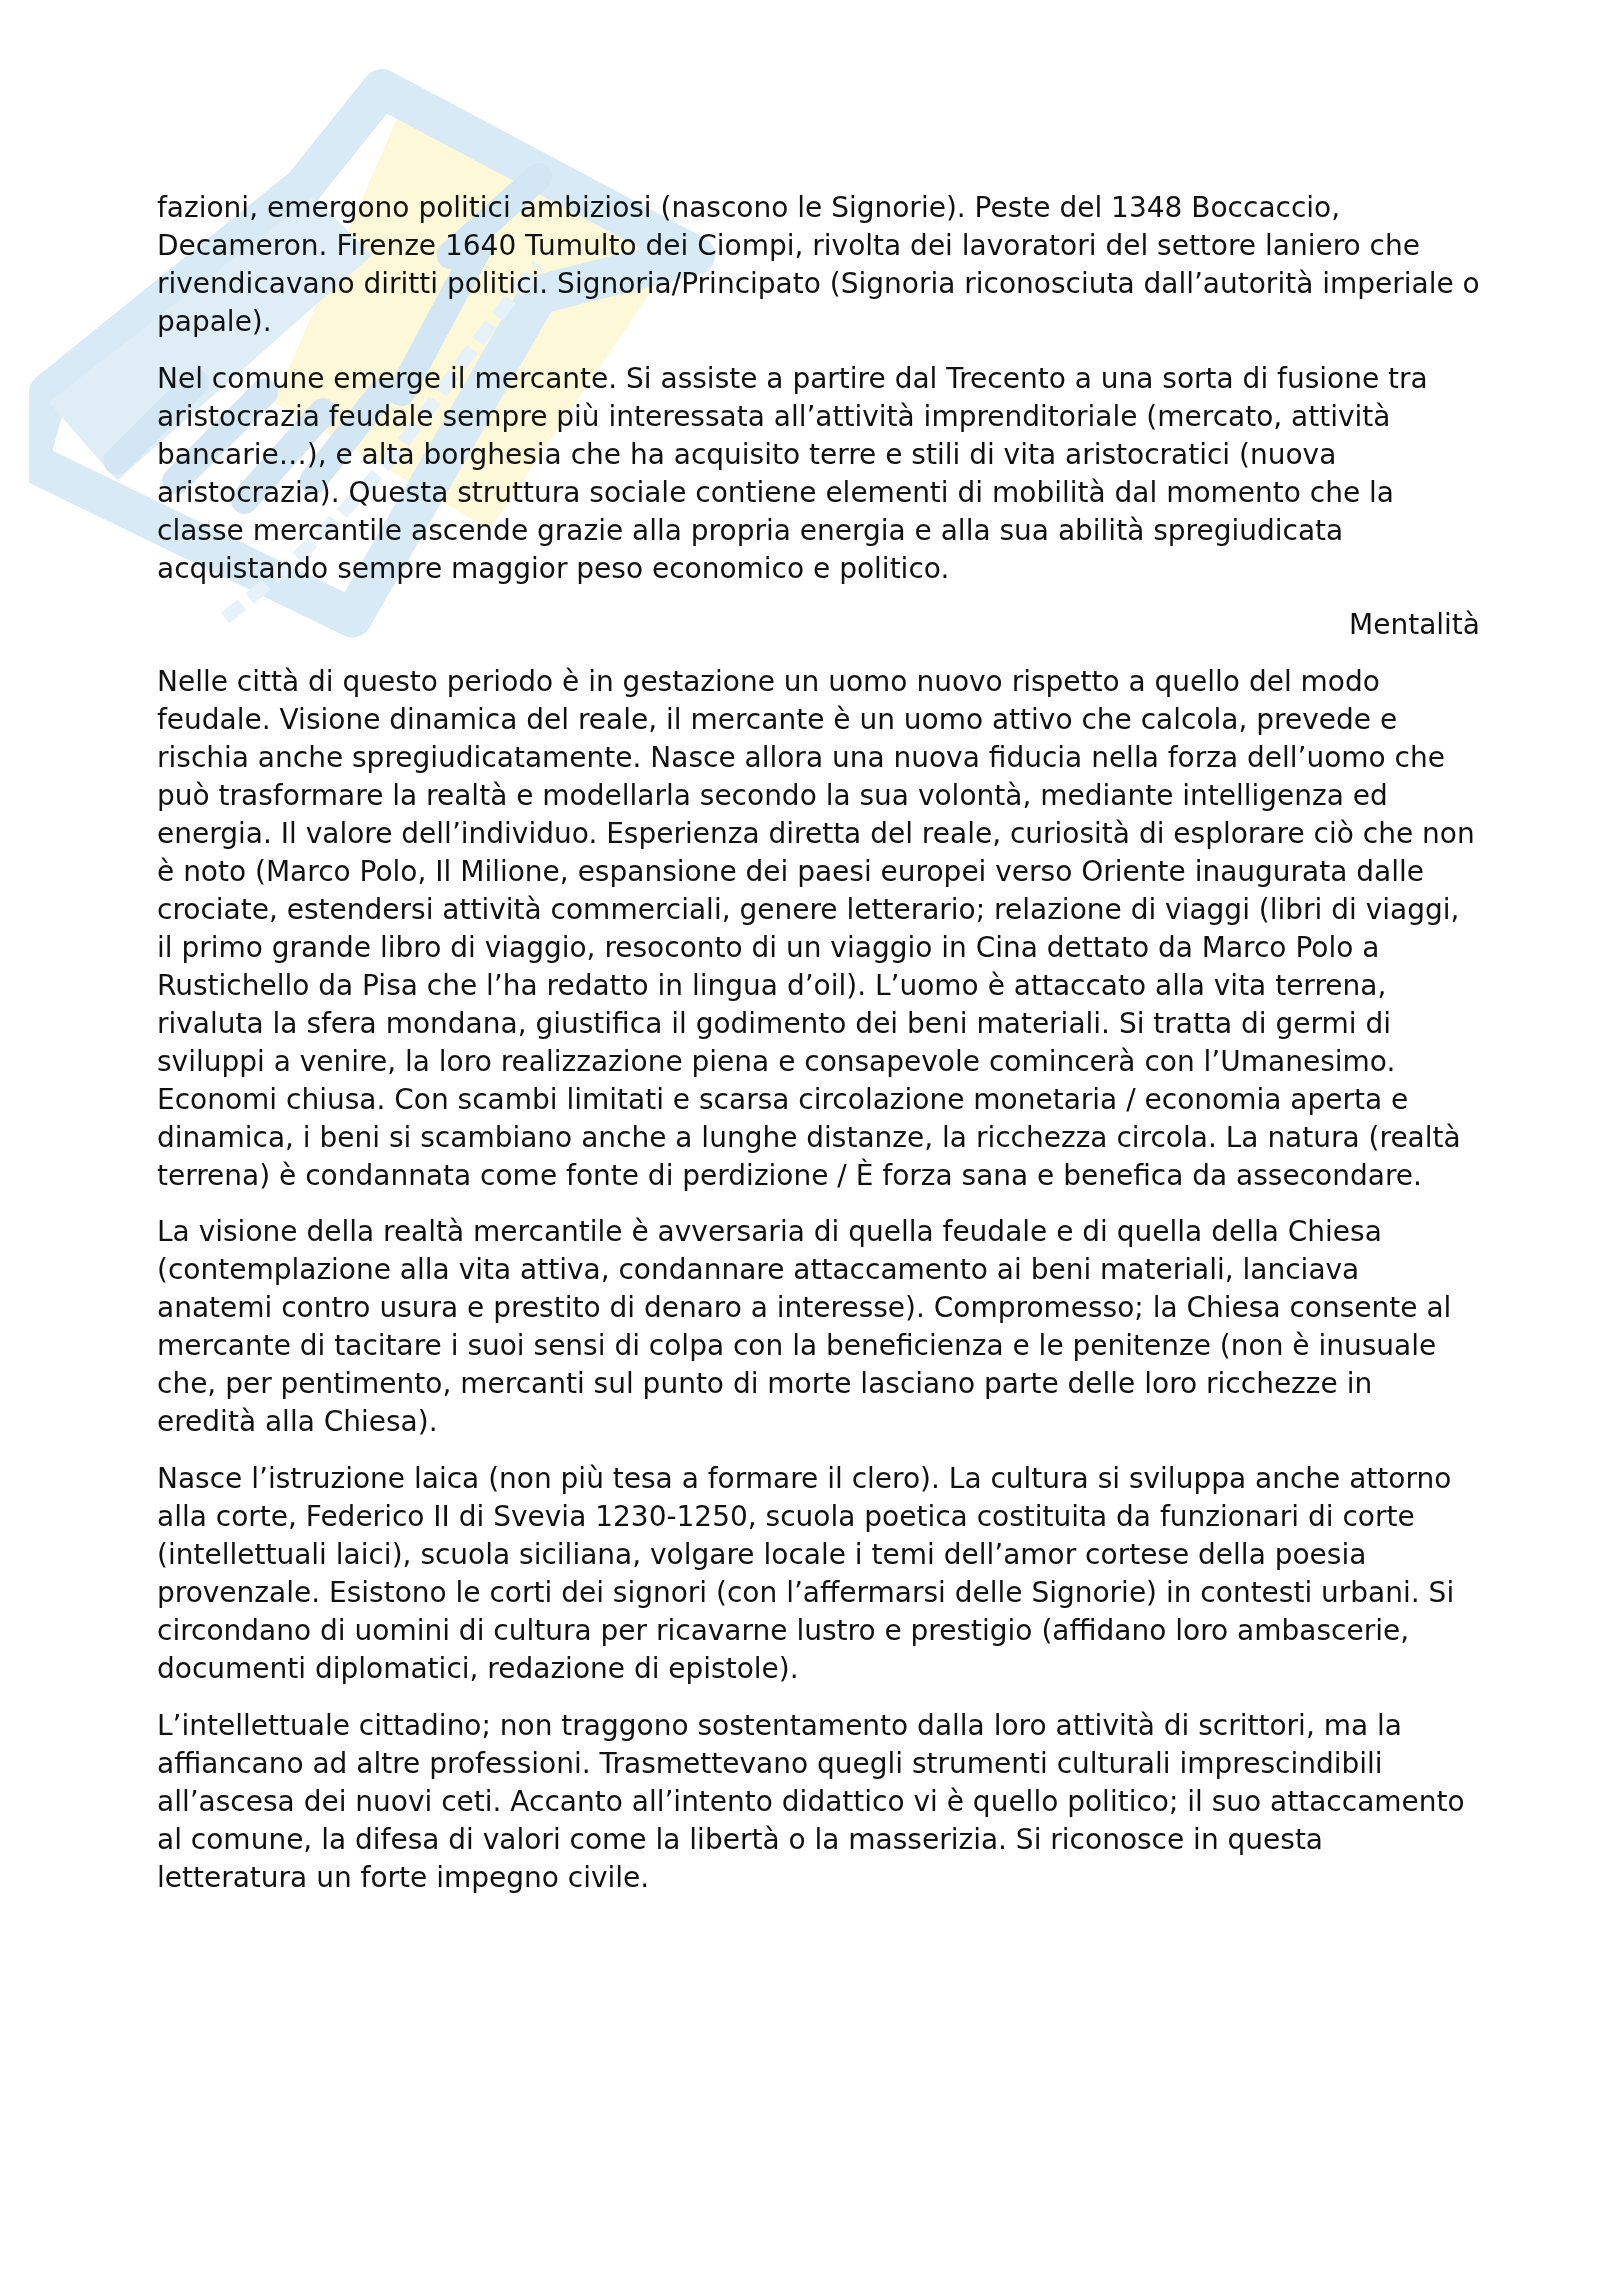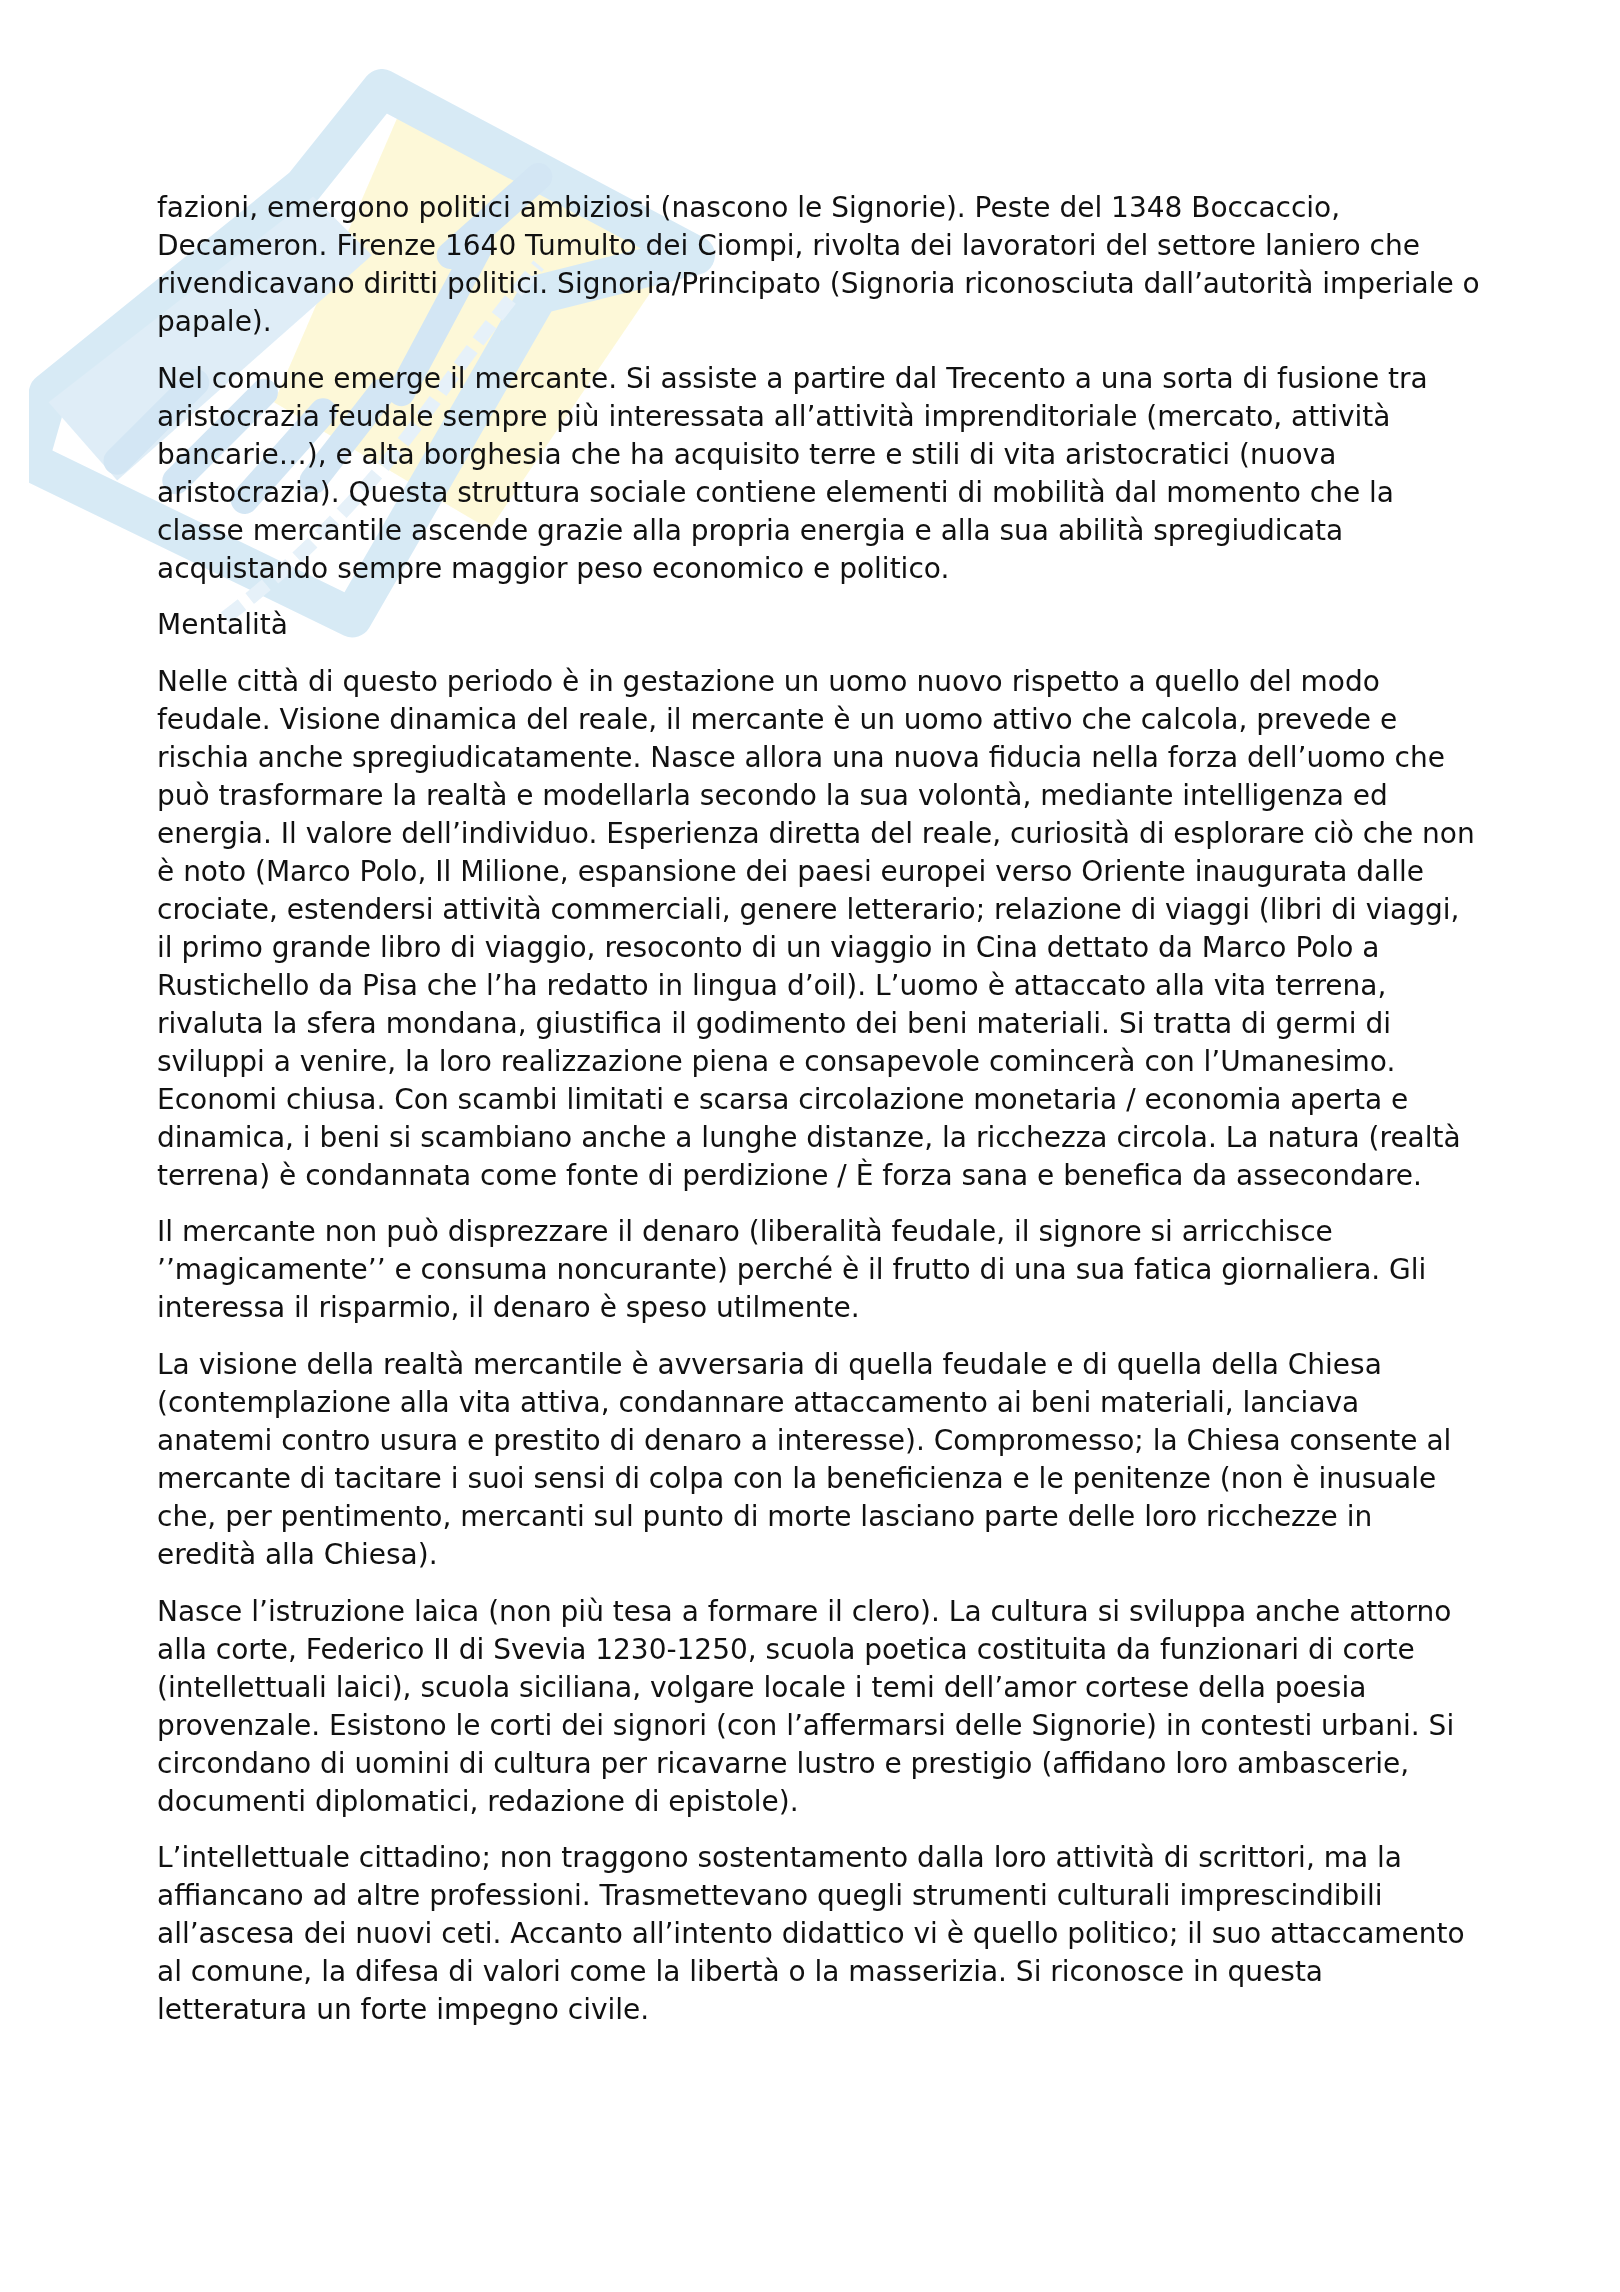--- a/index.html
+++ b/index.html
@@ -33,20 +33,21 @@
     }
     .page p {
       margin: 0 0 18.6px 0;
       font-size: 28px;
       line-height: 38px;
       letter-spacing: 0;
       white-space: normal;
     }
     .page p.heading {
       margin-bottom: 18.6px;
+      text-align: right;
     }
   </style>
 </head>
 <body>
 
 <div class="watermark">
   <svg width="686" height="588" viewBox="0 0 700 600">
     <g opacity="0.9">
       <polygon points="380,40 660,190 470,470 250,340" fill="#fdf8d4"></polygon>
       <polygon points="360,20 680,190 520,230 330,560 0,400 20,330 280,120" fill="none" stroke="#d3e8f5" stroke-width="40" stroke-linejoin="round"></polygon>
@@ -55,18 +56,17 @@
       <path d="M200,560 Q320,470 420,330 Q470,260 520,200" stroke="#e4f0f9" stroke-width="14" fill="none" stroke-dasharray="22 10"></path>
     </g>
   </svg>
 </div>
 
 <div class="page">
   <p>fazioni, emergono politici ambiziosi (nascono le Signorie). Peste del 1348 Boccaccio, Decameron. Firenze 1640 Tumulto dei Ciompi, rivolta dei lavoratori del settore laniero che rivendicavano diritti politici. Signoria/Principato (Signoria riconosciuta dall’autorità imperiale o papale).</p>
   <p>Nel comune emerge il mercante. Si assiste a partire dal Trecento a una sorta di fusione tra aristocrazia feudale sempre più interessata all’attività imprenditoriale (mercato, attività bancarie…), e alta borghesia che ha acquisito terre e stili di vita aristocratici (nuova aristocrazia). Questa struttura sociale contiene elementi di mobilità dal momento che la classe mercantile ascende grazie alla propria energia e alla sua abilità spregiudicata acquistando sempre maggior peso economico e politico.</p>
   <p class="heading">Mentalità</p>
   <p>Nelle città di questo periodo è in gestazione un uomo nuovo rispetto a quello del modo feudale. Visione dinamica del reale, il mercante è un uomo attivo che calcola, prevede e rischia anche spregiudicatamente. Nasce allora una nuova fiducia nella forza dell’uomo che può trasformare la realtà e modellarla secondo la sua volontà, mediante intelligenza ed energia. Il valore dell’individuo. Esperienza diretta del reale, curiosità di esplorare ciò che non è noto (Marco Polo, Il Milione, espansione dei paesi europei verso Oriente inaugurata dalle crociate, estendersi attività commerciali, genere letterario; relazione di viaggi (libri di viaggi, il primo grande libro di viaggio, resoconto di un viaggio in Cina dettato da Marco Polo a Rustichello da Pisa che l’ha redatto in lingua d’oil). L’uomo è attaccato alla vita terrena, rivaluta la sfera mondana, giustifica il godimento dei beni materiali. Si tratta di germi di sviluppi a venire, la loro realizzazione piena e consapevole comincerà con l’Umanesimo. Economi chiusa. Con scambi limitati e scarsa circolazione monetaria / economia aperta e dinamica, i beni si scambiano anche a lunghe distanze, la ricchezza circola. La natura (realtà terrena) è condannata come fonte di perdizione / È forza sana e benefica da assecondare.</p>
-  <p>Il mercante non può disprezzare il denaro (liberalità feudale, il signore si arricchisce ’’magicamente’’ e consuma noncurante) perché è il frutto di una sua fatica giornaliera. Gli interessa il risparmio, il denaro è speso utilmente.</p>
   <p>La visione della realtà mercantile è avversaria di quella feudale e di quella della Chiesa (contemplazione alla vita attiva, condannare attaccamento ai beni materiali, lanciava anatemi contro usura e prestito di denaro a interesse). Compromesso; la Chiesa consente al mercante di tacitare i suoi sensi di colpa con la beneficienza e le penitenze (non è inusuale che, per pentimento, mercanti sul punto di morte lasciano parte delle loro ricchezze in eredità alla Chiesa).</p>
   <p>Nasce l’istruzione laica (non più tesa a formare il clero). La cultura si sviluppa anche attorno alla corte, Federico II di Svevia 1230-1250, scuola poetica costituita da funzionari di corte (intellettuali laici), scuola siciliana, volgare locale i temi dell’amor cortese della poesia provenzale. Esistono le corti dei signori (con l’affermarsi delle Signorie) in contesti urbani. Si circondano di uomini di cultura per ricavarne lustro e prestigio (affidano loro ambascerie, documenti diplomatici, redazione di epistole).</p>
   <p>L’intellettuale cittadino; non traggono sostentamento dalla loro attività di scrittori, ma la affiancano ad altre professioni. Trasmettevano quegli strumenti culturali imprescindibili all’ascesa dei nuovi ceti. Accanto all’intento didattico vi è quello politico; il suo attaccamento al comune, la difesa di valori come la libertà o la masserizia. Si riconosce in questa letteratura un forte impegno civile.</p>
 </div>
 
 
 </body></html>

